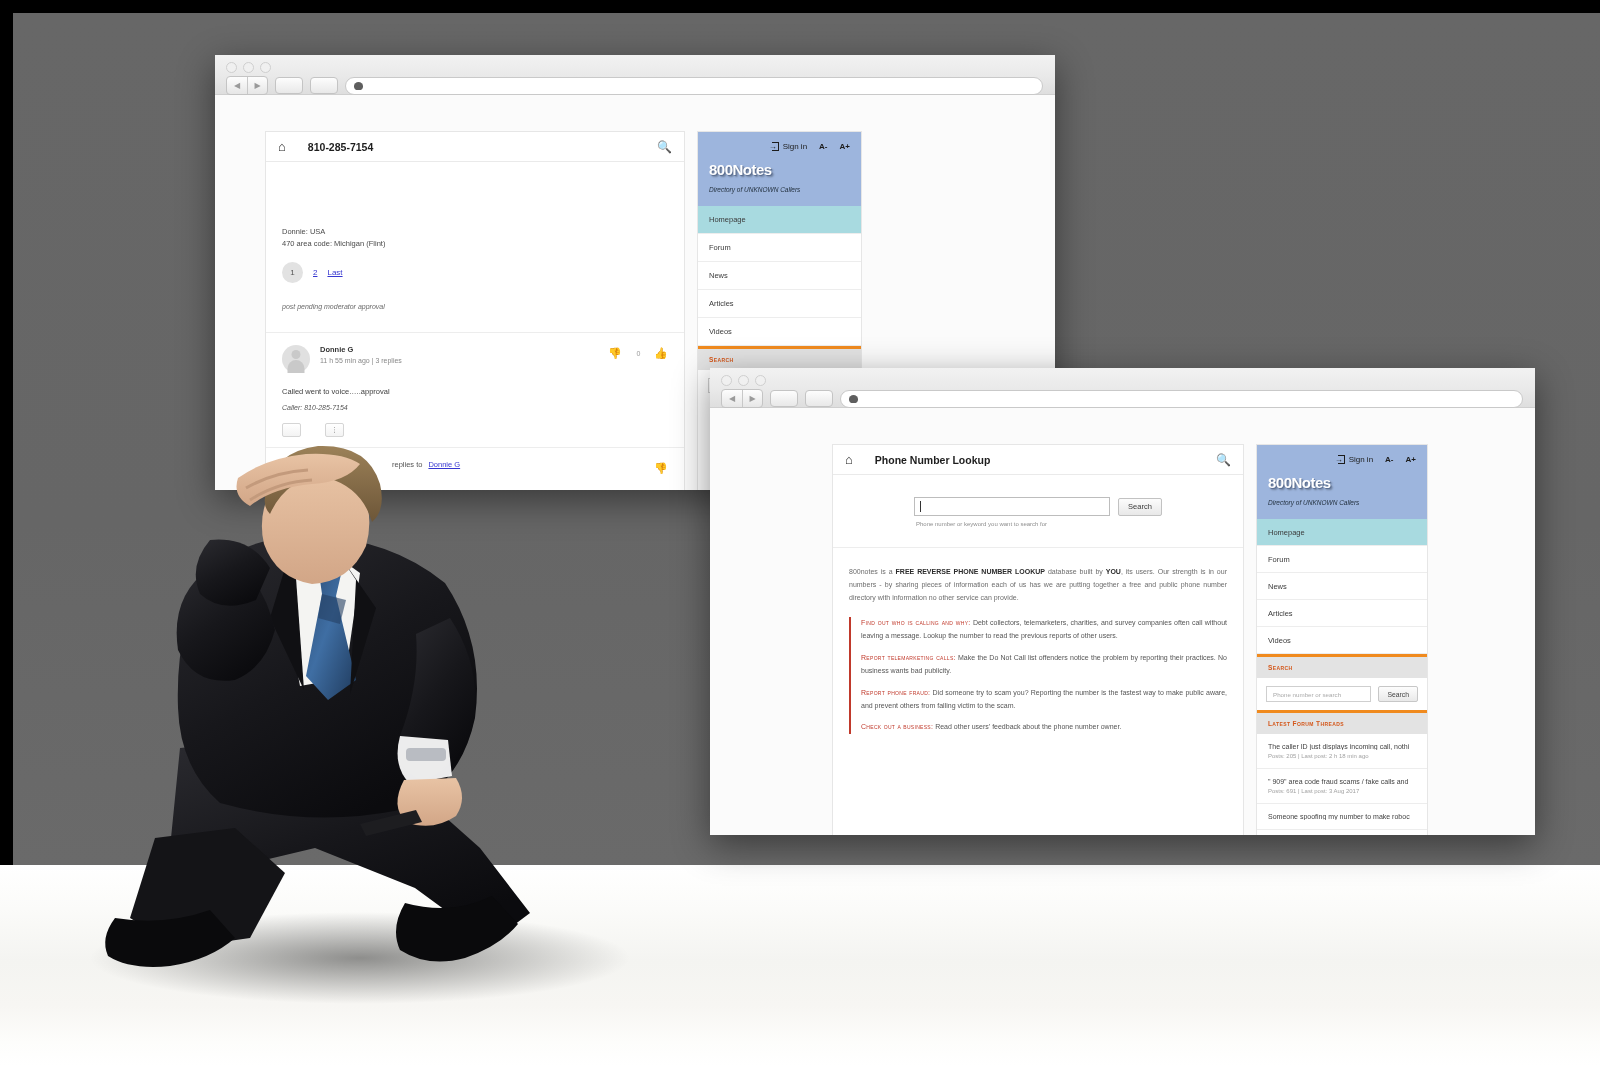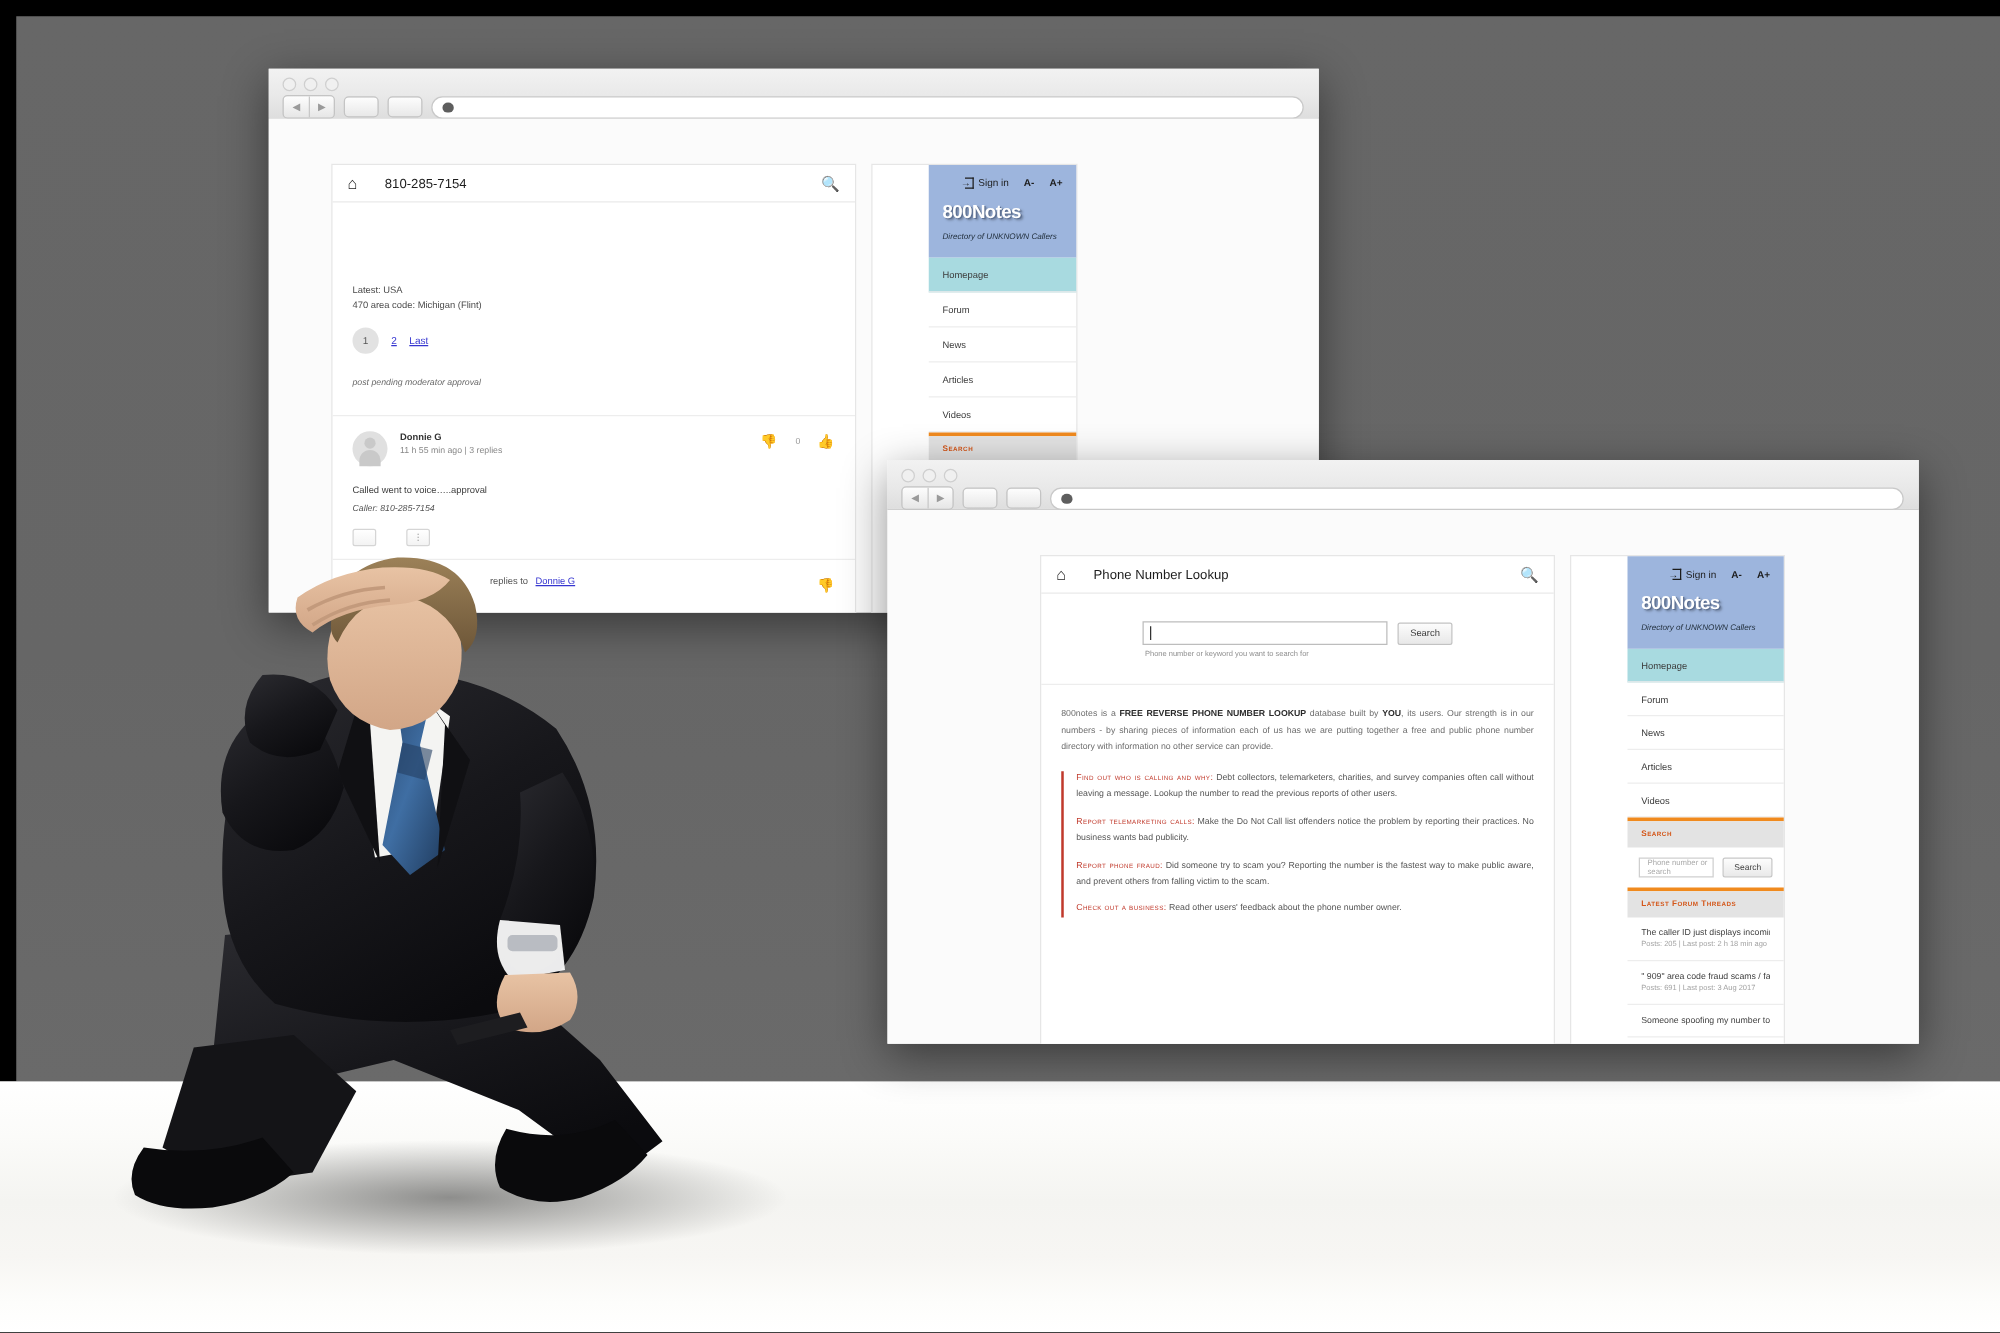--- a/index.html
+++ b/index.html
@@ -70,21 +70,21 @@
   
   .site { display: flex; position: absolute; }
   .content {
     background: #fff; border: 1px solid #e6e6e6;
   }
   .content-head {
     display: flex; align-items: center; border-bottom: 1px solid #eaeaea;
     padding: 0 12px;
   }
   .home-icon { font-size: 13px; color: #222; line-height: 1; }
-  .head-title { font-weight: normal; color: #1d1d1d; margin-left: 22px; }
+  .head-title { font-weight: bold; color: #1d1d1d; margin-left: 22px; }
   .head-search { margin-left: auto; font-size: 12px; color: #333; }
 
   .blurb { color: #4e4e4e; line-height: 1.6; }
   .blurb a { color: #3535d0; }
   .meta-line { color: #4a4a4a; }
 
   .pager { display: flex; align-items: center; gap: 10px; }
   .pg-cur {
     width: 21px; height: 21px; border-radius: 50%; background: #e2e2e2;
     display: flex; align-items: center; justify-content: center; color: #555; font-size: 8px;
@@ -115,21 +115,21 @@
   .thumb { font-size: 11px; color: #6a6a6a; }
   .vote-count { font-size: 7px; color: #9a9a9a; }
   .smallbtn {
     border: 1px solid #d5d5d5; background: linear-gradient(180deg,#fff,#f3f3f3);
     border-radius: 2px; font-size: 7px; color: #777;
     display: inline-flex; align-items: center; justify-content: center;
   }
   .replylink { color: #3535d0; text-decoration: underline; }
 
   
-  .sidebar { background: #fff; border: 1px solid #e6e6e6; padding-left: 45px; }
+  .sidebar { background: #fff; border: 1px solid #e6e6e6; }
   .sb-top { background: #9db5dd; position: relative; }
   .sb-acct { display: flex; align-items: center; justify-content: flex-end; gap: 12px; color: #1c1c1c; }
   .signin { display: flex; align-items: center; gap: 4px; }
   .signin-ico {
     display: inline-block; border: 1.6px solid #1c1c1c; border-left: none;
     position: relative;
   }
   .signin-ico::after {
     content: "→"; position: absolute; left: -3px; top: 50%; transform: translateY(-50%);
     font-size: 8px; line-height: 1; color: #1c1c1c;
@@ -272,21 +272,21 @@
       <div class="site">
 
         <div class="content">
           <div class="content-head">
             <span class="home-icon">⌂</span>
             <span class="head-title">810-285-7154</span>
             <span class="head-search">🔍</span>
           </div>
           <div class="content-body">
             <div class="spacer"></div>
-            <div class="meta-line">Latest: USA</div>
+            <div class="meta-line">Donnie: USA</div>
             <div class="meta-line">470 area code: Michigan (Flint)</div>
             <div class="pager">
               <span class="pg-cur">1</span>
               <a href="#" class="pg-link">2</a>
               <a href="#" class="pg-next">Last</a>
             </div>
             <div class="pending">post pending moderator approval</div>
           </div>
 
           <div class="post">

